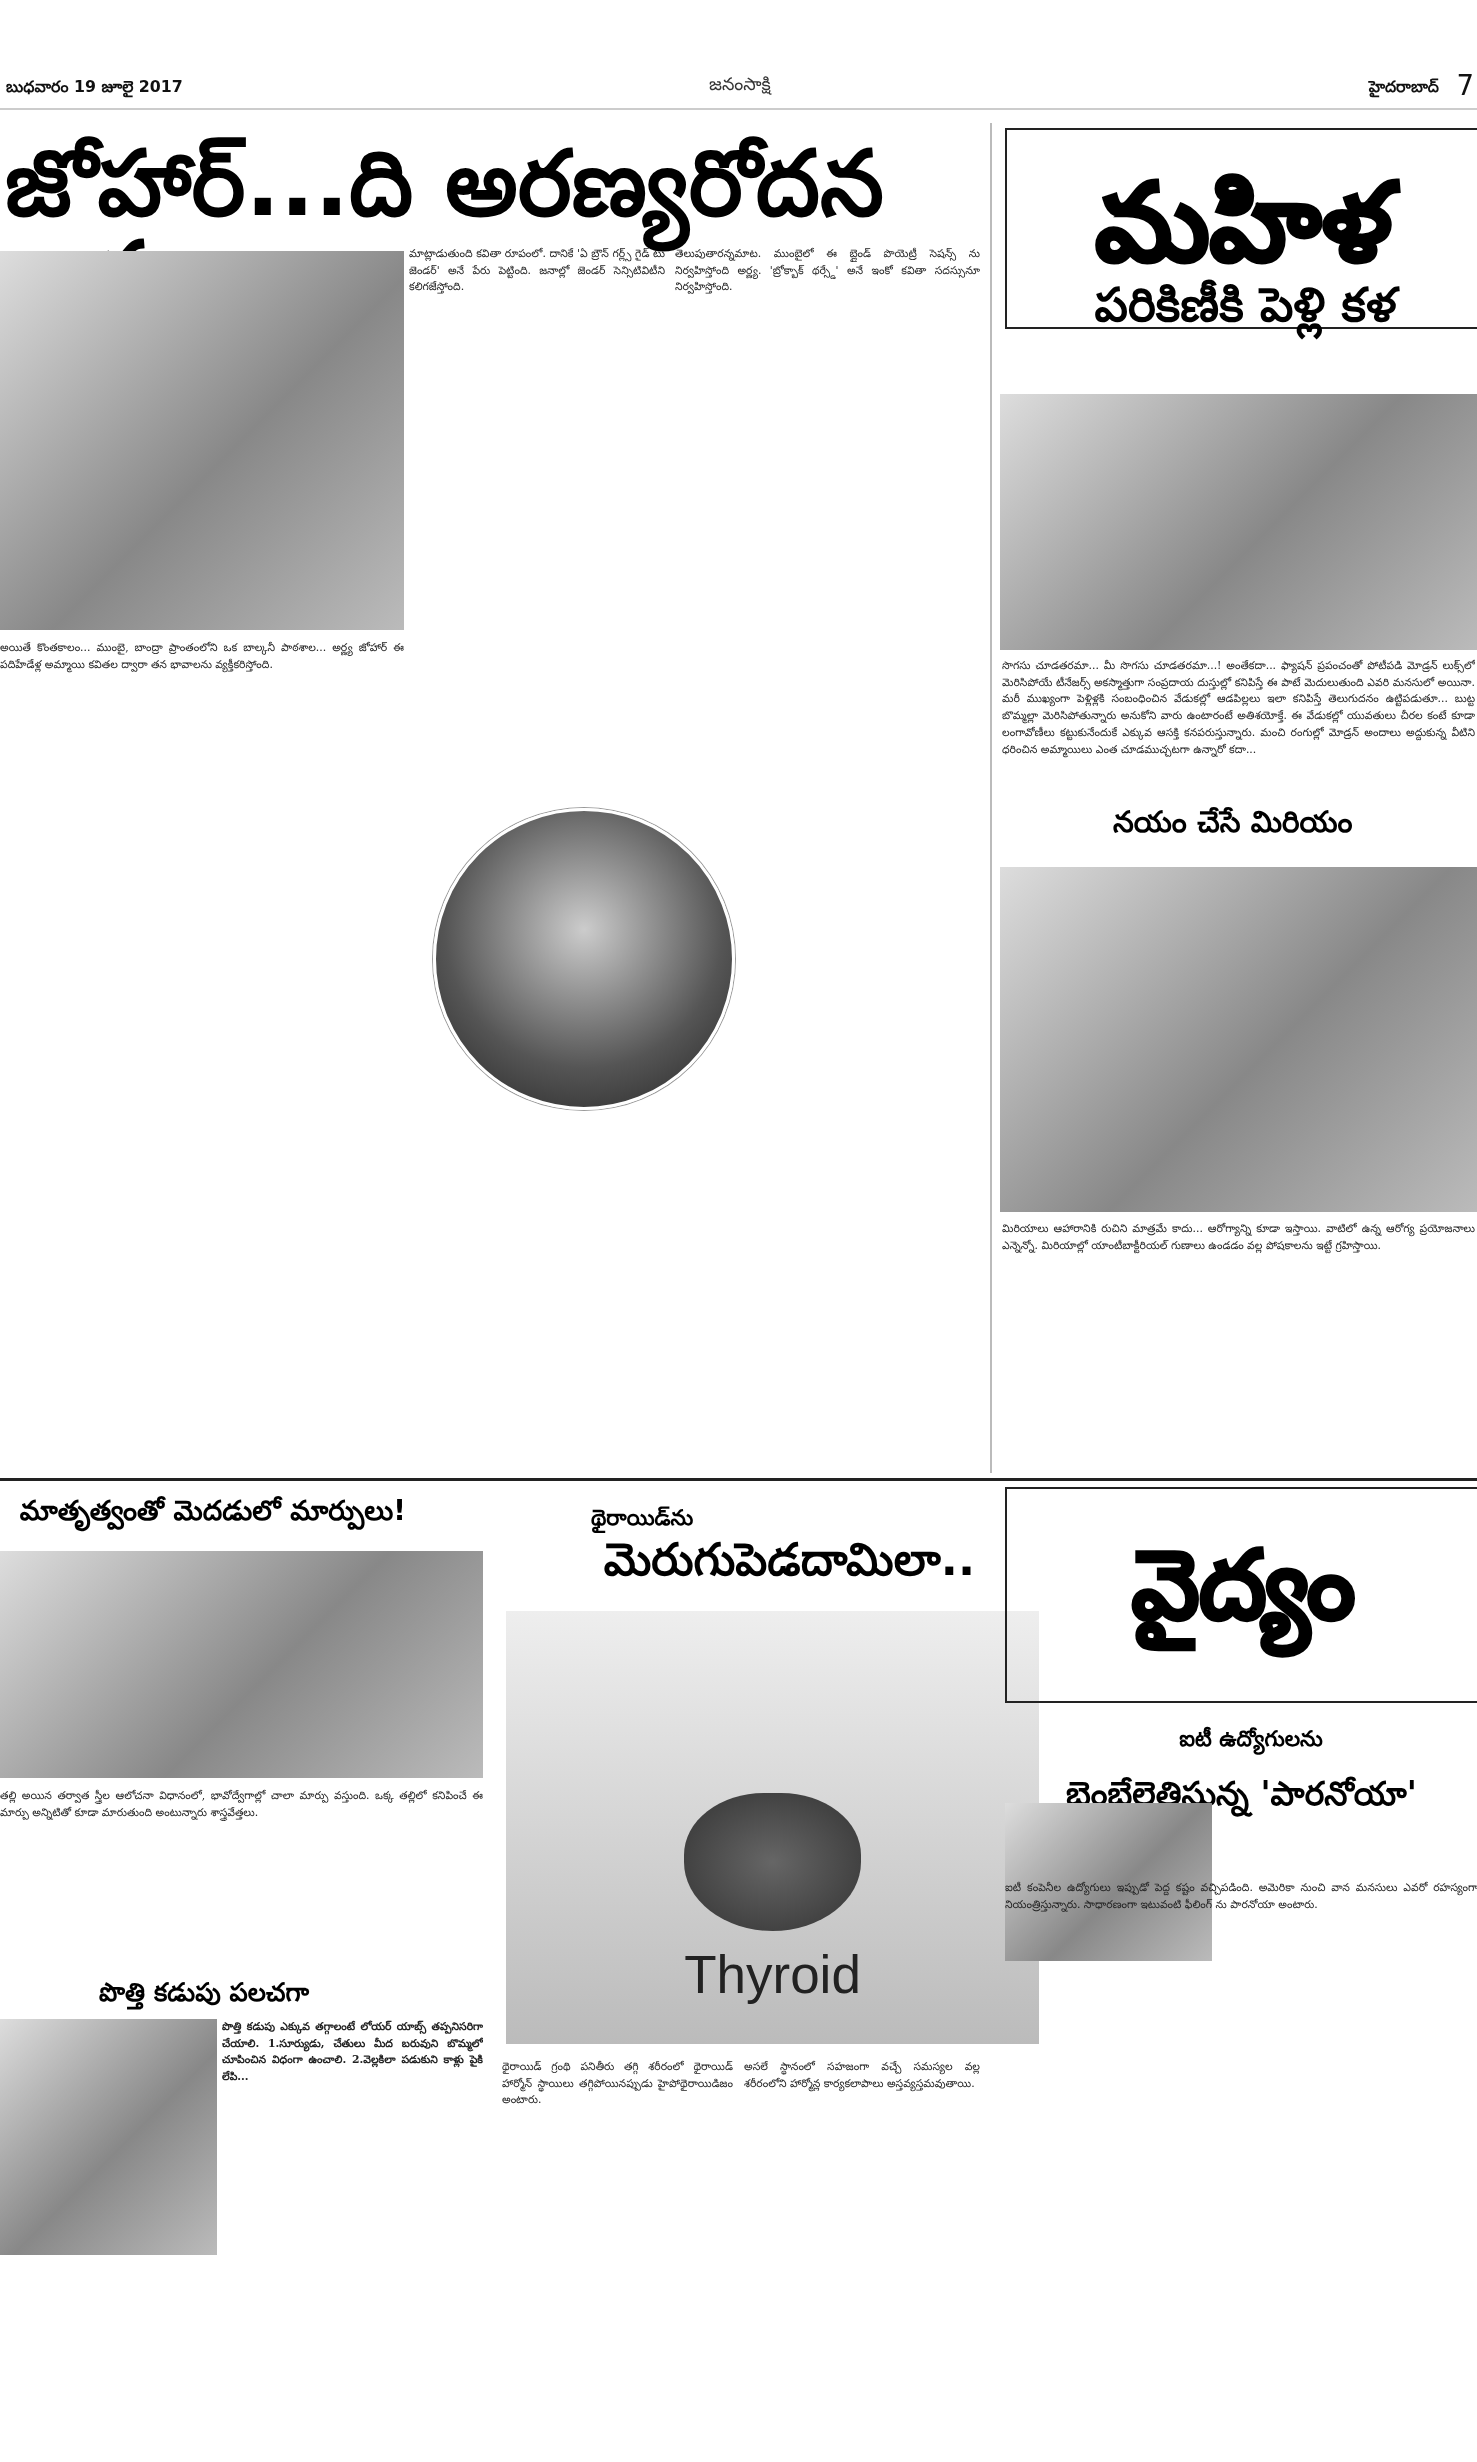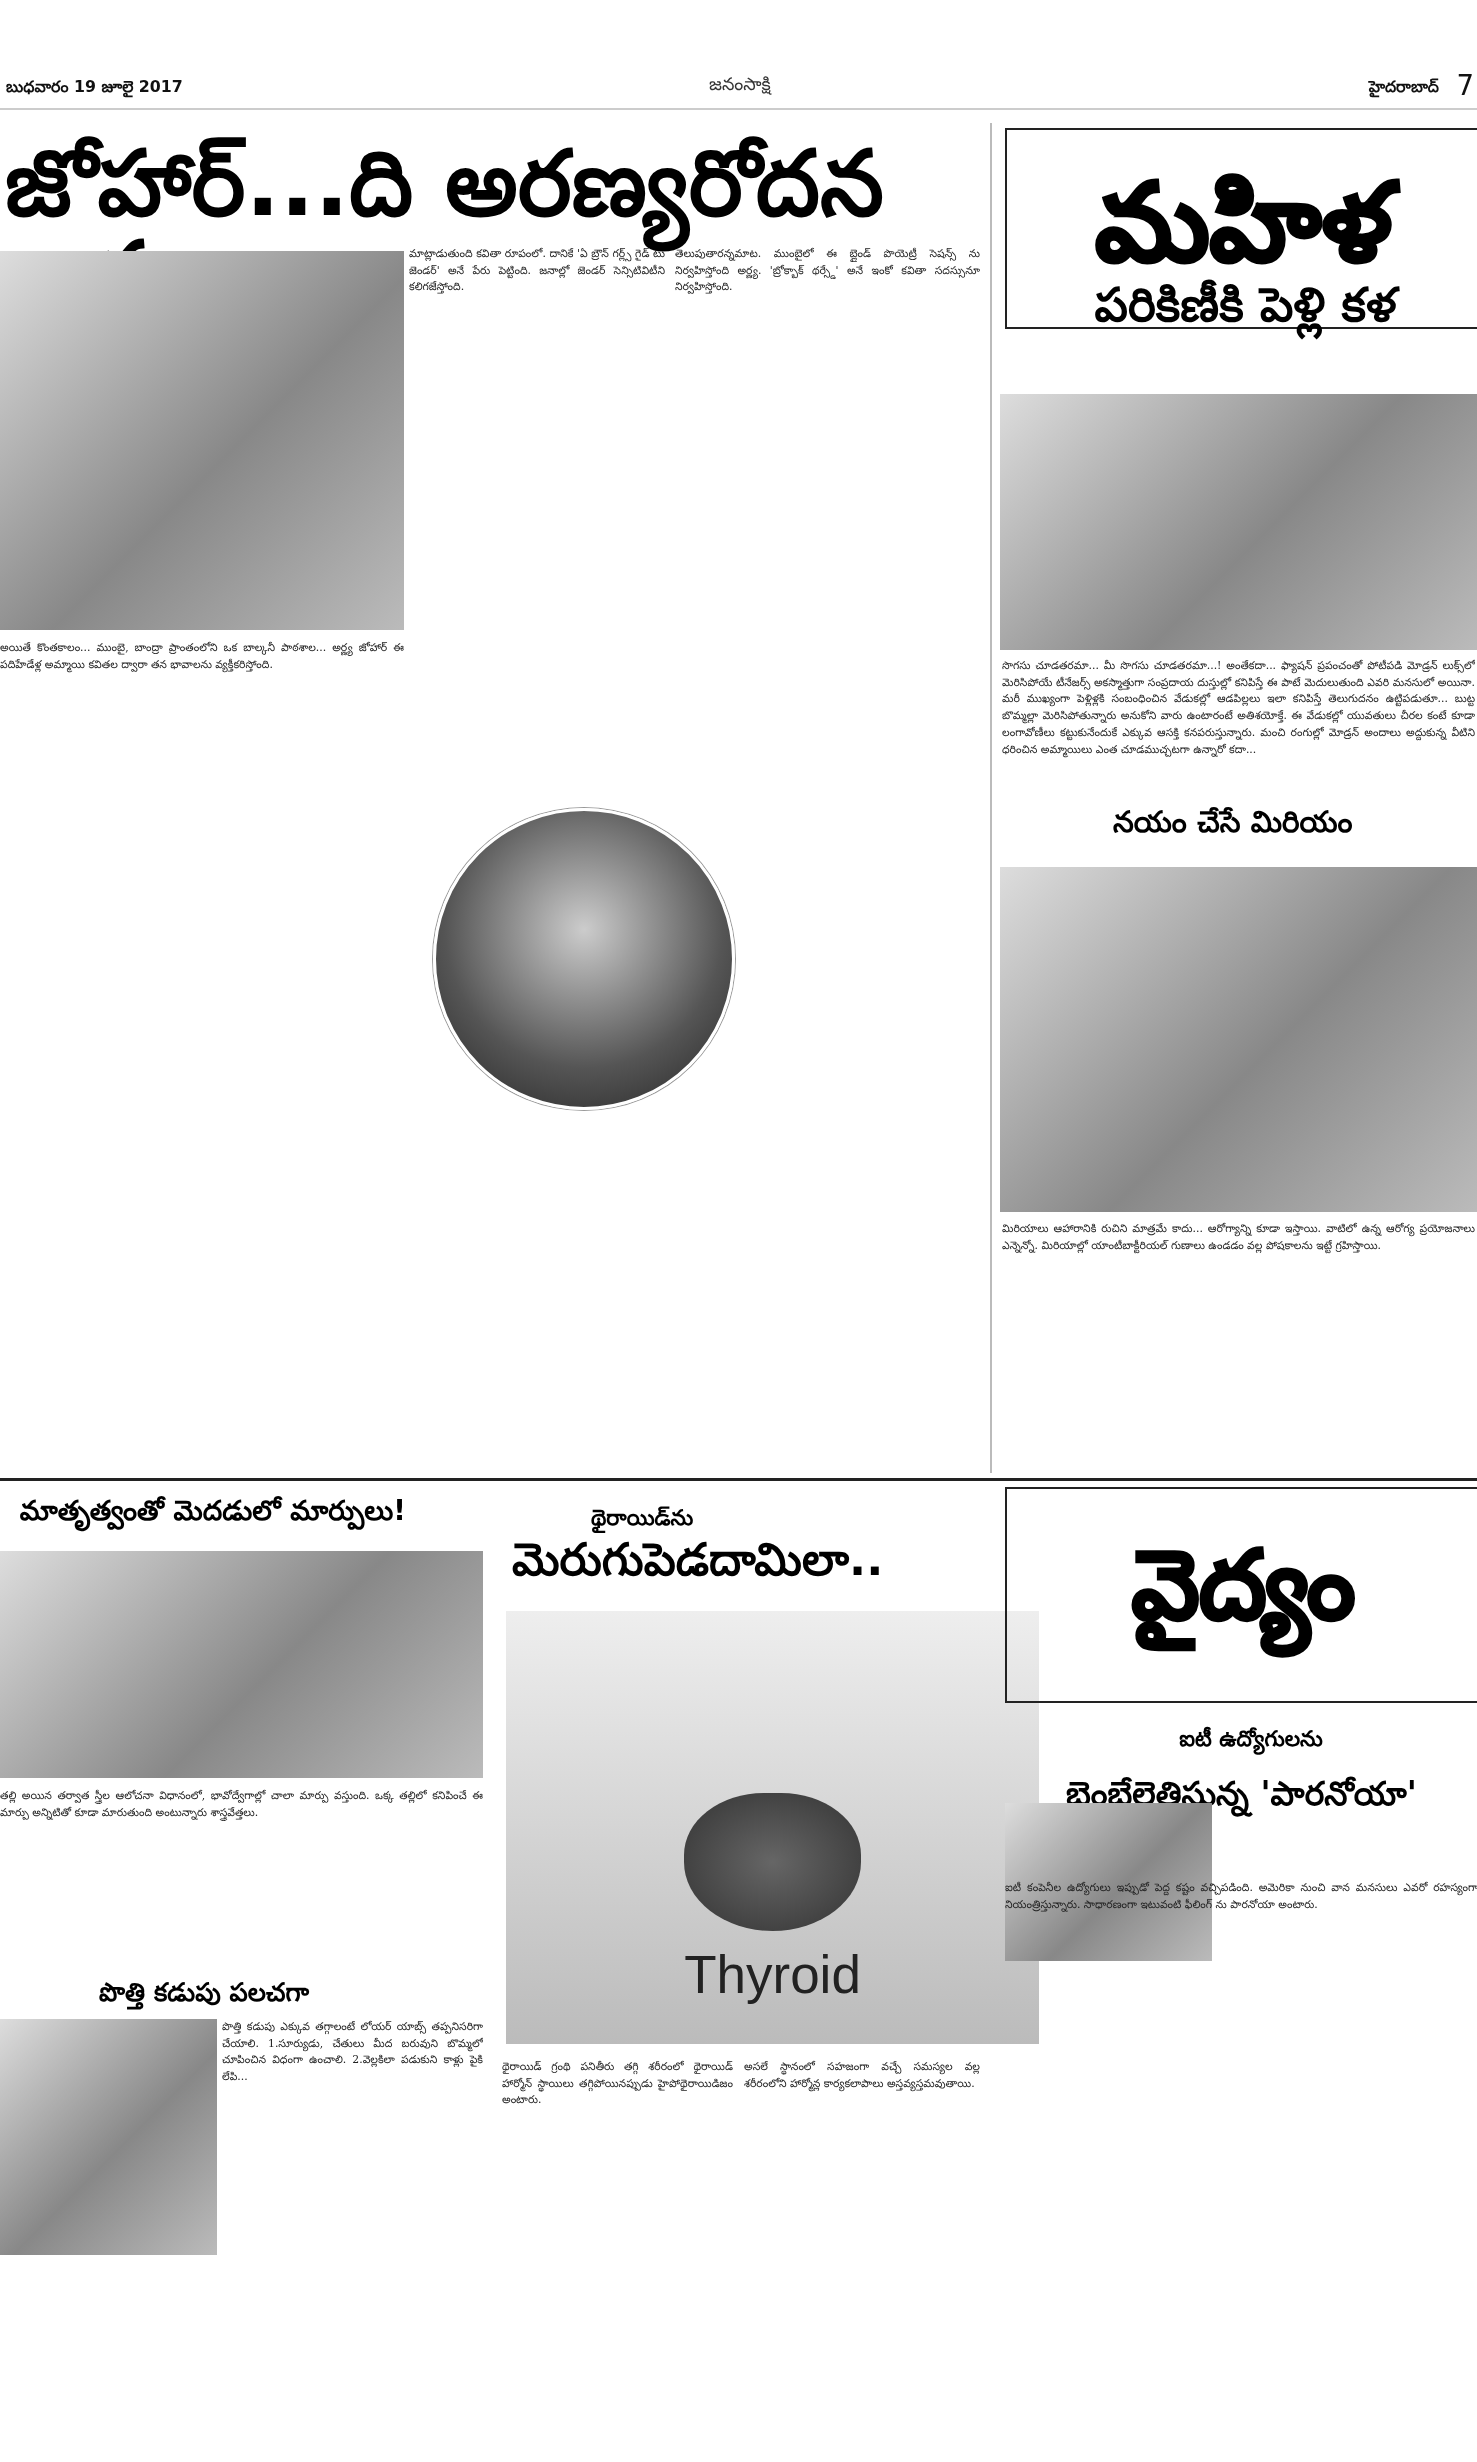--- a/index.html
+++ b/index.html
@@ -52,24 +52,24 @@
 <div class="abs photo" style="left:1000px;top:867px;width:478px;height:345px;"></div>
 <div class="abs body" style="left:1002px;top:1221px;width:473px;height:246px;">మిరియాలు ఆహారానికి రుచిని మాత్రమే కాదు... ఆరోగ్యాన్ని కూడా ఇస్తాయి. వాటిలో ఉన్న ఆరోగ్య ప్రయోజనాలు ఎన్నెన్నో. మిరియాల్లో యాంటీబాక్టీరియల్ గుణాలు ఉండడం వల్ల పోషకాలను ఇట్టే గ్రహిస్తాయి.</div>
 
 <div class="abs hline" style="left:0;top:1478px;width:1478px;"></div>
 
 <div class="abs h1" style="left:19.7px;top:1497px;width:463px;font-size:27.6px;">మాతృత్వంతో మెదడులో మార్పులు!</div>
 <div class="abs photo" style="left:0;top:1551px;width:483px;height:227px;"></div>
 <div class="abs body" style="left:0;top:1788px;width:483px;height:177px;">తల్లి అయిన తర్వాత స్త్రీల ఆలోచనా విధానంలో, భావోద్వేగాల్లో చాలా మార్పు వస్తుంది. ఒక్క తల్లిలో కనిపించే ఈ మార్పు అన్నిటితో కూడా మారుతుంది అంటున్నారు శాస్త్రవేత్తలు.</div>
 <div class="abs h1" style="left:99px;top:1980px;width:296px;font-size:25.6px;">పొత్తి కడుపు పలచగా</div>
 <div class="abs photo" style="left:0;top:2019px;width:217px;height:236px;"></div>
-<div class="abs body" style="left:222px;top:2019px;width:261px;height:414px;">పొత్తి కడుపు ఎక్కువ తగ్గాలంటే లోయర్ యాబ్స్ తప్పనిసరిగా చేయాలి. 1.సూర్యుడు, చేతులు మీద బరువుని బొమ్మలో చూపించిన విధంగా ఉంచాలి. 2.వెల్లకిలా పడుకుని కాళ్లు పైకి లేపి...</div>
+<div class="abs body" style="left:222px;top:2019px;width:261px;height:414px;font-weight:bold;">పొత్తి కడుపు ఎక్కువ తగ్గాలంటే లోయర్ యాబ్స్ తప్పనిసరిగా చేయాలి. 1.సూర్యుడు, చేతులు మీద బరువుని బొమ్మలో చూపించిన విధంగా ఉంచాలి. 2.వెల్లకిలా పడుకుని కాళ్లు పైకి లేపి...</div>
 
 <div class="abs h1" style="left:591px;top:1507px;width:296px;font-size:21.7px;">థైరాయిడ్‌ను</div>
-<div class="abs h1" style="left:512px;top:1537px;width:463px;font-size:45px;text-align:left;">మెరుగుపెడదామిలా..</div>
+<div class="abs h1" style="left:512px;top:1537px;width:463px;font-size:45px;text-align:right;">మెరుగుపెడదామిలా..</div>
 <div class="abs thyroid" style="left:506px;top:1611px;width:533px;height:433px;">
   <div class="gland"></div>
   <div class="word">Thyroid</div>
 </div>
 <div class="abs body" style="left:502px;top:2059px;width:231px;height:394px;">థైరాయిడ్ గ్రంథి పనితీరు తగ్గి శరీరంలో థైరాయిడ్ హార్మోన్ స్థాయిలు తగ్గిపోయినప్పుడు హైపోథైరాయిడిజం అంటారు.</div>
 <div class="abs body" style="left:744px;top:2059px;width:236px;height:394px;">అసలే స్థానంలో సహజంగా వచ్చే సమస్యల వల్ల శరీరంలోని హార్మోన్ల కార్యకలాపాలు అస్తవ్యస్తమవుతాయి.</div>
 
 <div class="abs box" style="left:1005px;top:1487px;width:473px;height:212px;">
   <div class="logoart" style="padding-top:49px;font-size:95px;">వైద్యం</div>
 </div>

